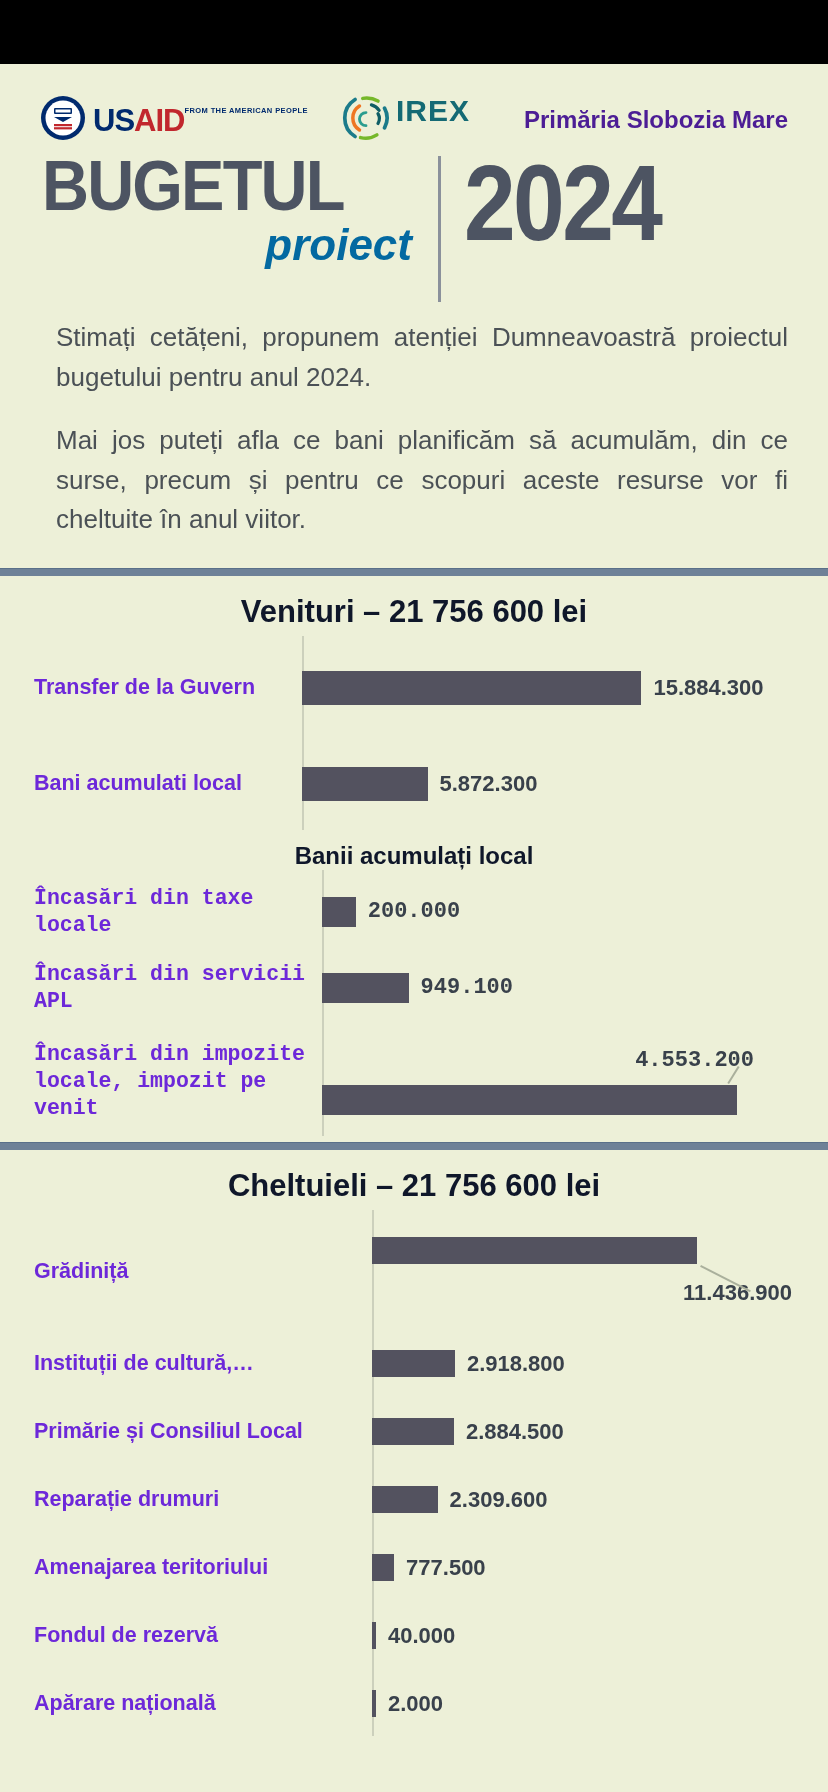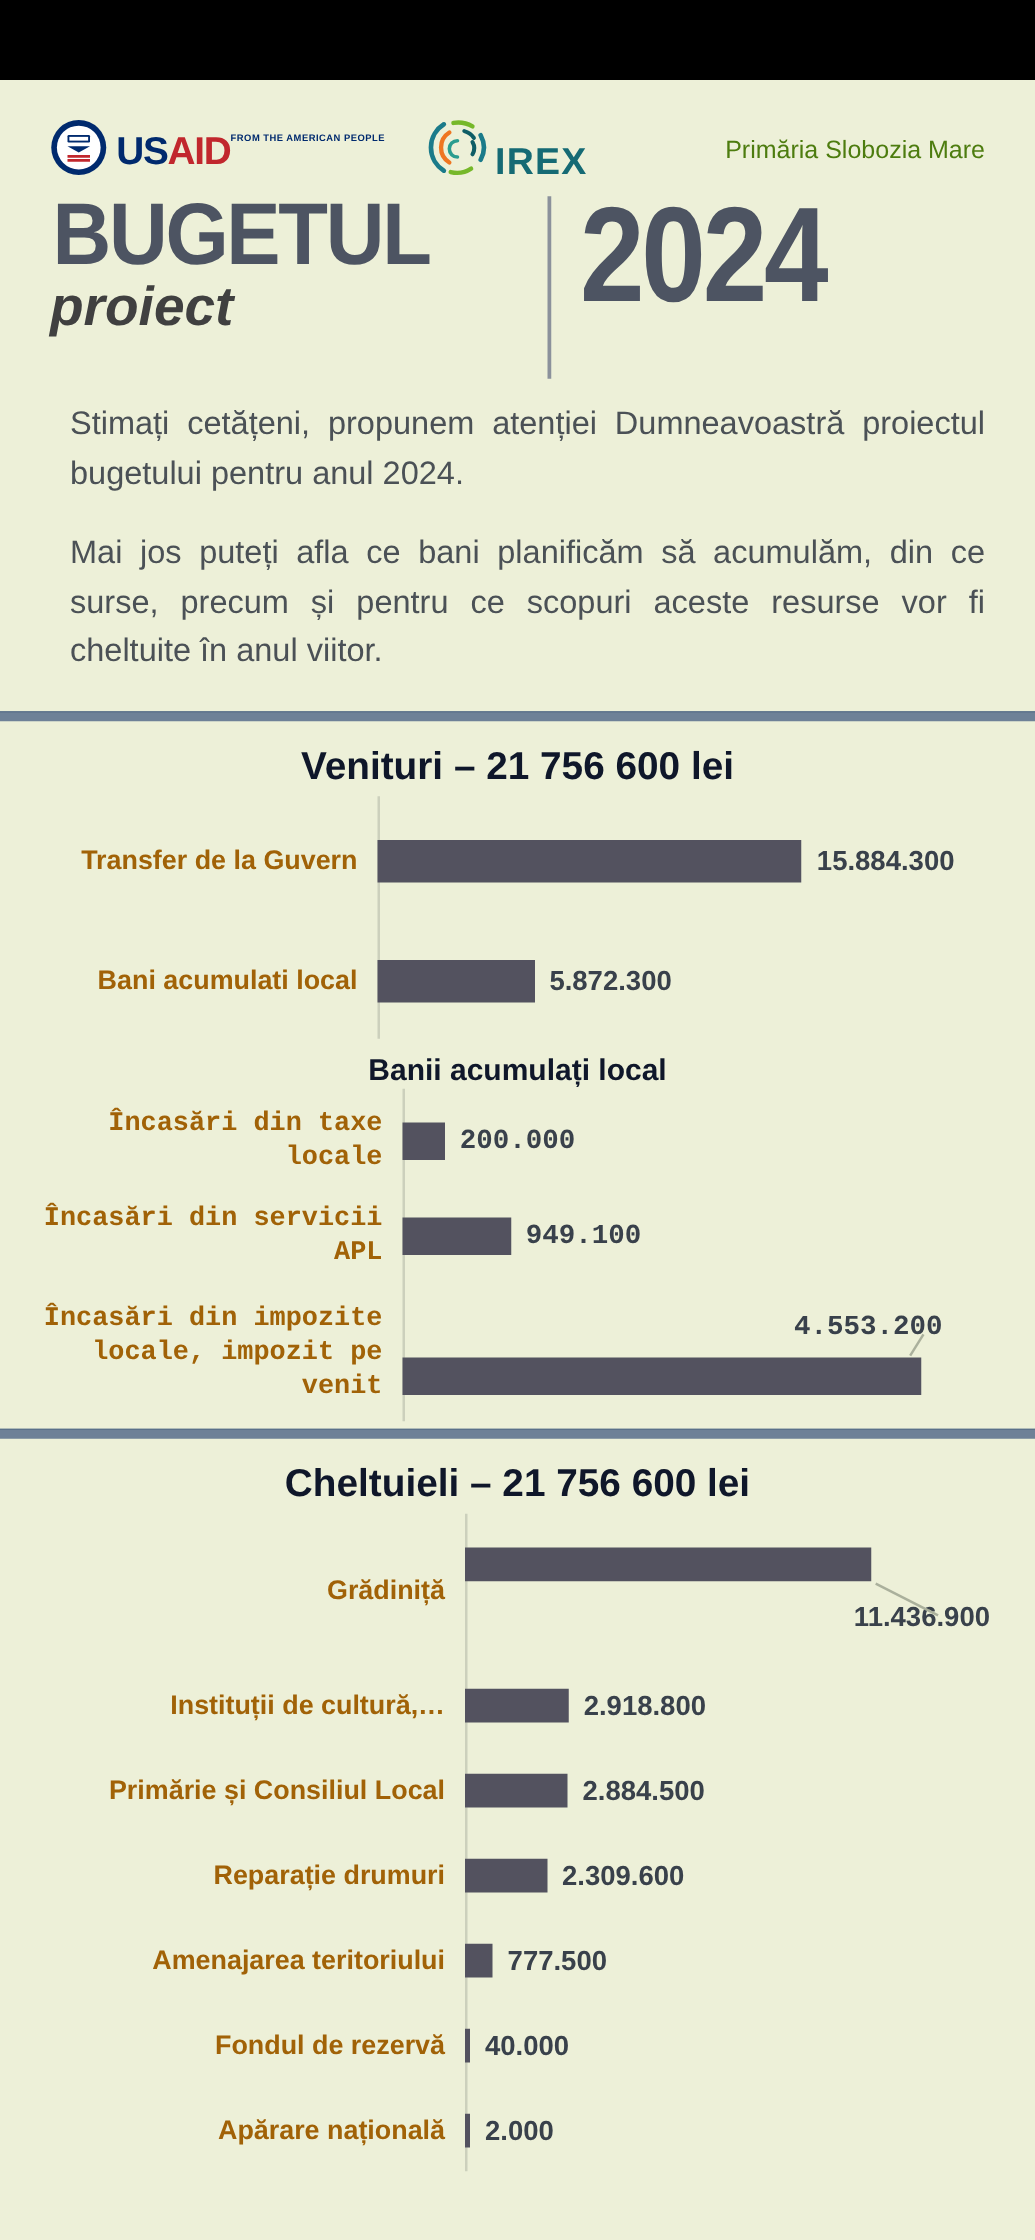--- a/index.html
+++ b/index.html
@@ -14,48 +14,48 @@
 
   
   .header{padding:30px 40px 0 40px;}
   .logos-row{display:flex;align-items:center;}
   .usaid-logo{display:flex;align-items:center;gap:7px;}
   .usaid-words{display:flex;flex-direction:row;line-height:1;}
   .usaid-word{font-weight:bold;font-size:31px;letter-spacing:-1px;}
   .usaid-word .us{color:#002a6e;}
   .usaid-word .aid{color:#c1272d;}
   .usaid-tag{font-size:7.5px;color:#002a6e;letter-spacing:.4px;margin-top:2px;font-weight:bold;}
-  .irex-logo{display:flex;align-items:flex-end;gap:6px;margin-left:34px;}
+  .irex-logo{display:flex;align-items:flex-start;gap:6px;margin-left:34px;}
   .irex-word{font-weight:bold;font-size:30px;color:#156a74;letter-spacing:1px;}
-  .city{margin-left:auto;font-weight:normal;font-size:20px;color:#4d7c0f;}
+  .city{margin-left:auto;font-weight:bold;font-size:24px;color:#4c1d95;}
 
   .title-block{position:relative;height:158px;margin-top:8px;}
   .bugetul{position:absolute;left:2px;top:-8px;font-weight:bold;font-size:70px;color:#4d5462;
     letter-spacing:-2px;transform:scaleX(.93);transform-origin:left top;}
-  .proiect{position:absolute;left:0;top:66px;width:372px;text-align:left;
-    font-weight:bold;font-style:italic;font-size:44px;color:#404040;}
+  .proiect{position:absolute;left:0;top:66px;width:372px;text-align:right;
+    font-weight:bold;font-style:italic;font-size:44px;color:#0369a1;}
   .title-vline{position:absolute;left:398px;top:2px;height:146px;width:3px;background:#8b919b;}
   .year{position:absolute;left:424px;top:-14px;font-weight:bold;font-size:108px;color:#4d5462;
     letter-spacing:-3px;transform:scaleX(.86);transform-origin:left top;}
 
   
   .intro{padding:6px 40px 0 40px;color:#4b5156;font-size:26px;line-height:1.52;margin-left:16px;}
   .intro p{margin:0 0 24px 0;text-align:justify;}
 
   .divider{height:7px;background:#6e8197;border-top:1px solid #5a7089;flex:0 0 auto;margin:4px 0;}
 
   
   .chart{padding:10px 34px 0 34px;position:relative;}
   .chart-title{font-weight:bold;color:#0f172a;text-align:center;}
   .chart-title.big{font-size:31px;margin:4px 0 10px 0;}
   .chart-title.small{font-size:24px;margin:0 0 4px 0;}
   .rows{position:relative;}
   .axis{position:absolute;top:-4px;bottom:2px;width:2px;background:#ccd0bc;}
   .crow{display:flex;align-items:center;}
-  .clabel{font-weight:bold;color:#a16207;font-size:21.5px;text-align:right;
+  .clabel{font-weight:bold;color:#6d28d9;font-size:21.5px;text-align:left;
     padding-right:16px;box-sizing:border-box;line-height:1.25;}
   .cbararea{flex:1 1 auto;display:flex;align-items:center;position:relative;}
   .cbar{background:#53525f;flex:0 0 auto;}
   .cval{font-weight:bold;color:#39414b;font-size:22px;margin-left:12px;white-space:nowrap;}
   
   .cbararea.col{flex-direction:column;align-items:stretch;justify-content:center;}
   .cbararea.col .cval{margin-left:0;}
   .cval-above{text-align:right;padding-right:40px;margin-bottom:12px;}
   .cval-below{text-align:right;padding-right:2px;margin-top:16px;}
   .barline{position:relative;width:100%;}

